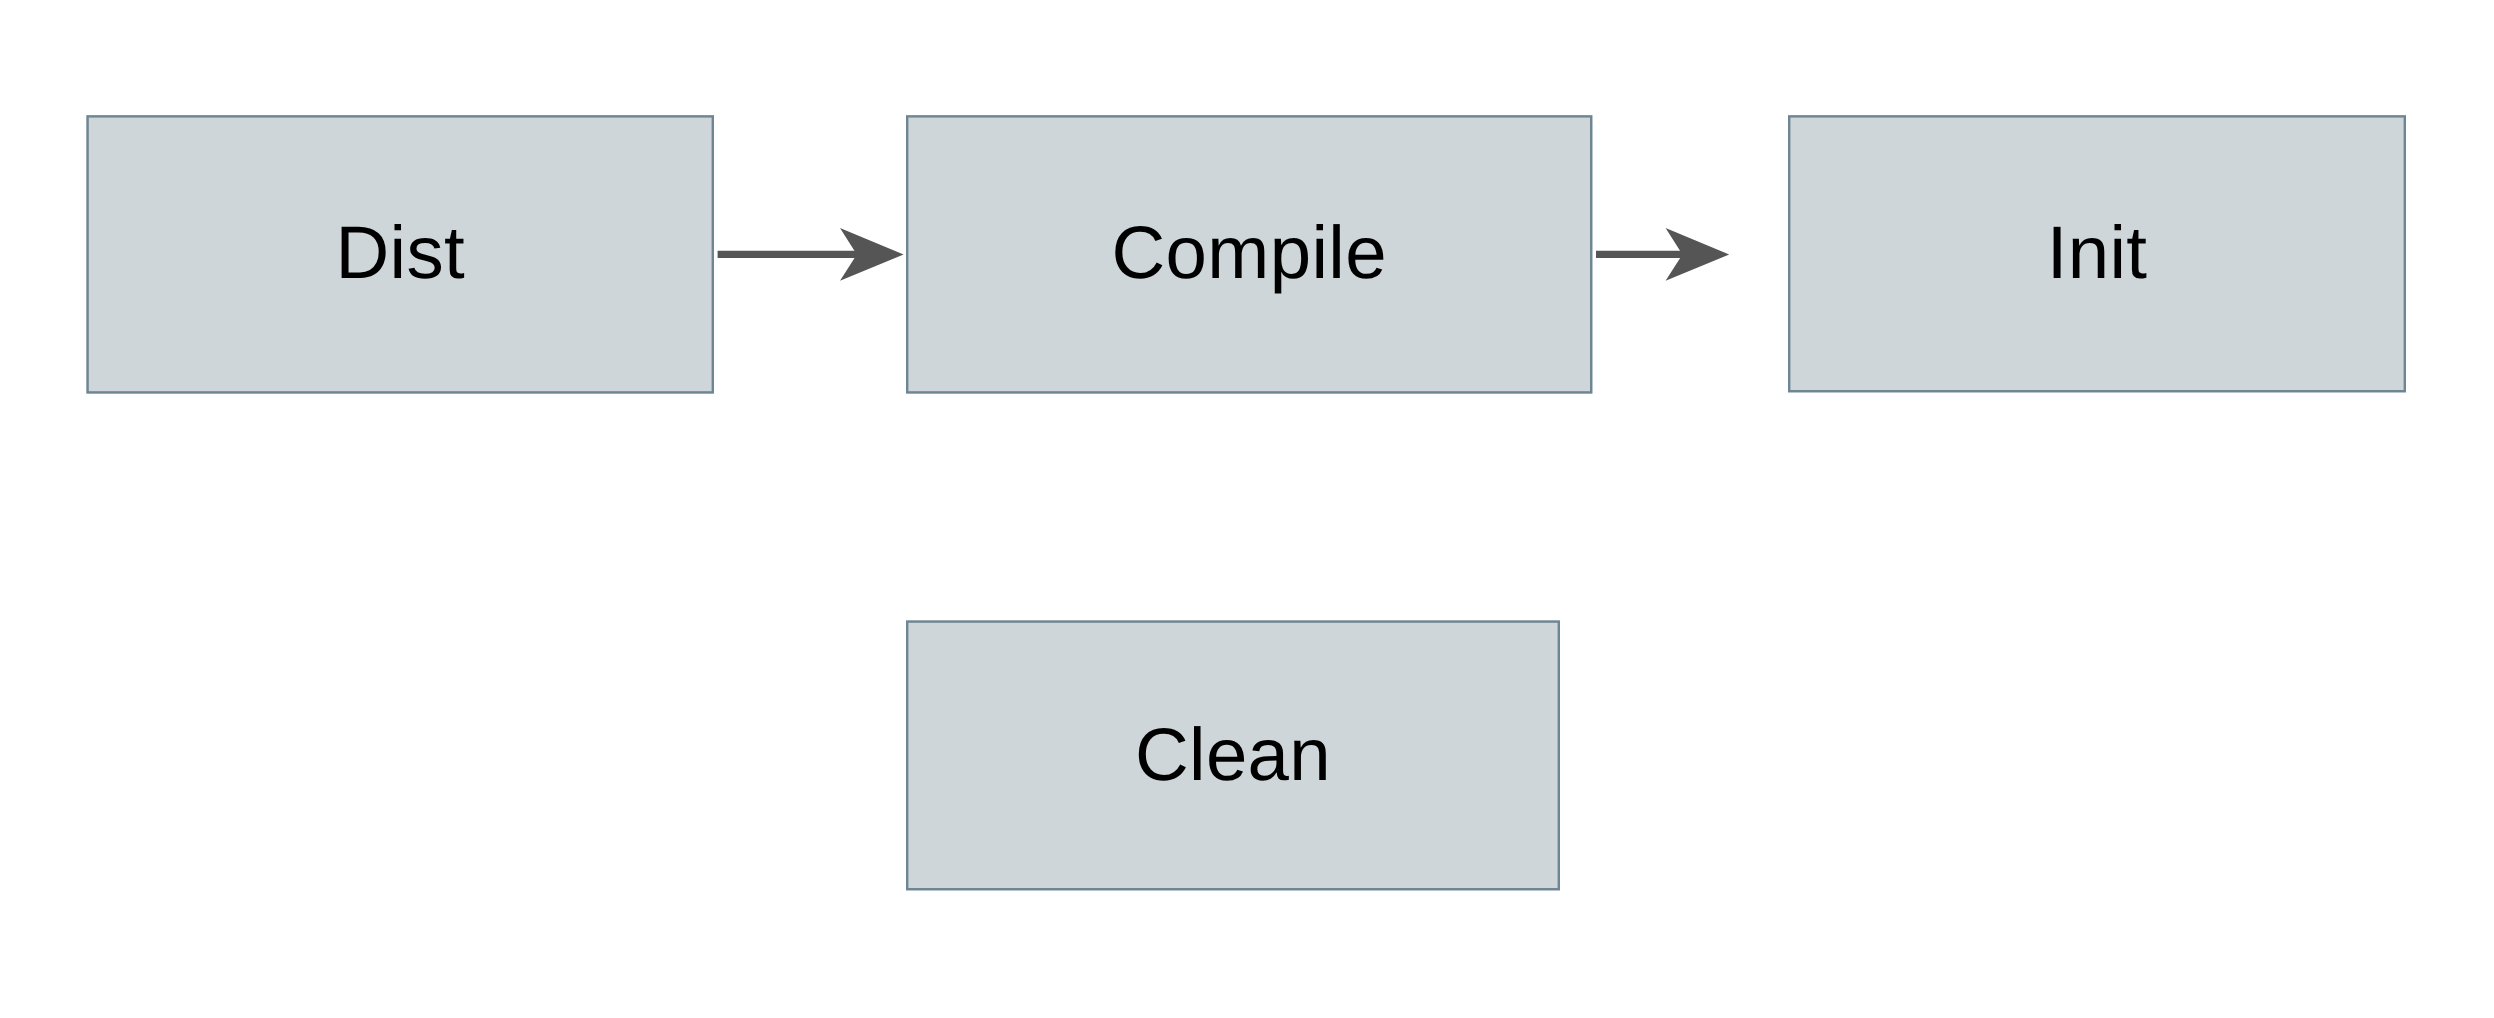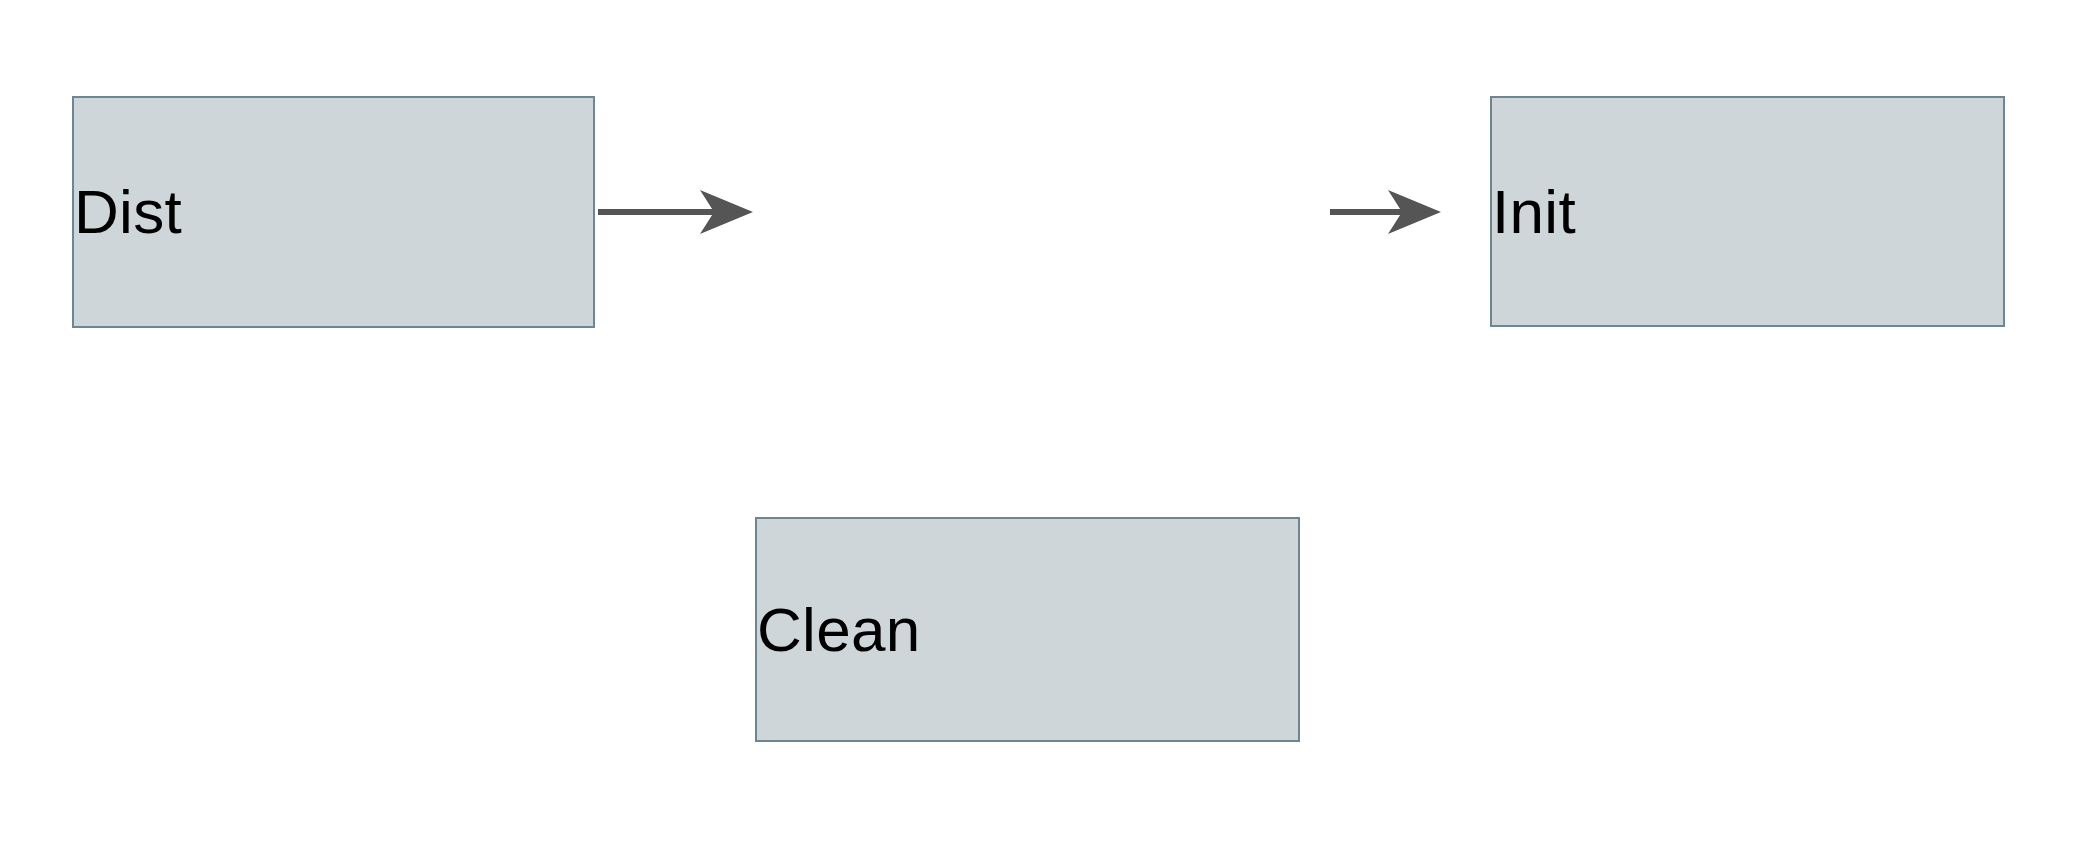--- a/index.html
+++ b/index.html
@@ -18,21 +18,21 @@
     background: #ffffff;
     overflow: hidden;
   }
   .node {
     position: absolute;
     box-sizing: border-box;
     background: #ced6d9;
     border: 2px solid #6e8693;
     display: flex;
     align-items: center;
-    justify-content: flex-start;
+    justify-content: center;
   }
   .node-label {
     font-family: "Liberation Sans", sans-serif;
     font-size: 62px;
     font-weight: 400;
     color: #000000;
     letter-spacing: 0.3px;
     line-height: 1;
     white-space: nowrap;
     user-select: none;
@@ -76,20 +76,23 @@
     <g>
       <line class="edge-line" x1="1330" y1="212" x2="1406" y2="212" style="stroke: rgb(85, 85, 85); stroke-width: 6;"></line>
       <path class="edge-head" d="M 1441 212 L 1388 190 L 1402 212 L 1388 234 Z" style="fill: rgb(85, 85, 85);"></path>
     </g>
   </svg>
 
   <div class="node" id="node-dist" style="left: 72px; top: 96px; width: 523px; height: 232px; background: rgb(206, 214, 217); border-color: rgb(110, 134, 147); border-width: 2px;">
     <span class="node-label" style="color: rgb(0, 0, 0); font-size: 62px;">Dist</span>
   </div>
 
+  <div class="node" id="node-compile" style="left: 755px; top: 96px; width: 572px; height: 232px; background: rgb(206, 214, 217); border-color: rgb(110, 134, 147); border-width: 2px;">
+    <span class="node-label" style="color: rgb(0, 0, 0); font-size: 62px;">Compile</span>
+  </div>
 
   <div class="node" id="node-init" style="left: 1443px; top: 96px; width: 515px; height: 231px; background: rgb(206, 214, 217); border-color: rgb(110, 134, 147); border-width: 2px;">
     <span class="node-label" style="color: rgb(0, 0, 0); font-size: 62px;">Init</span>
   </div>
 
   <div class="node" id="node-clean" style="left: 755px; top: 517px; width: 545px; height: 225px; background: rgb(206, 214, 217); border-color: rgb(110, 134, 147); border-width: 2px;">
     <span class="node-label" style="color: rgb(0, 0, 0); font-size: 62px;">Clean</span>
   </div>
 
 </div>

